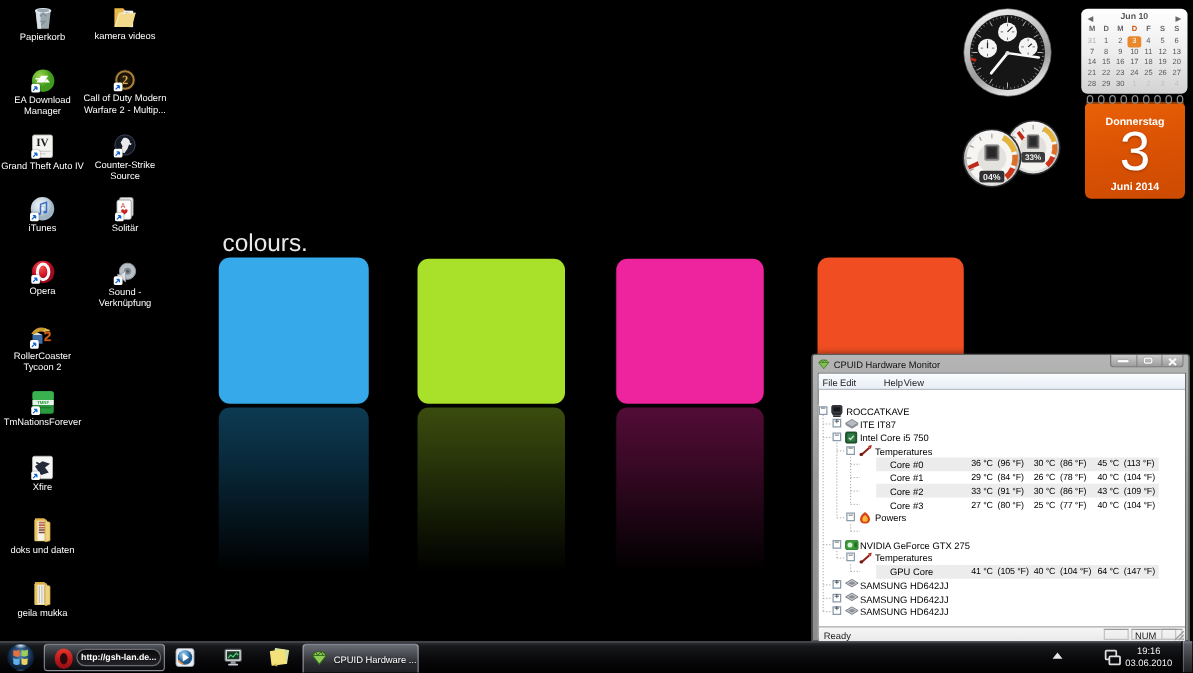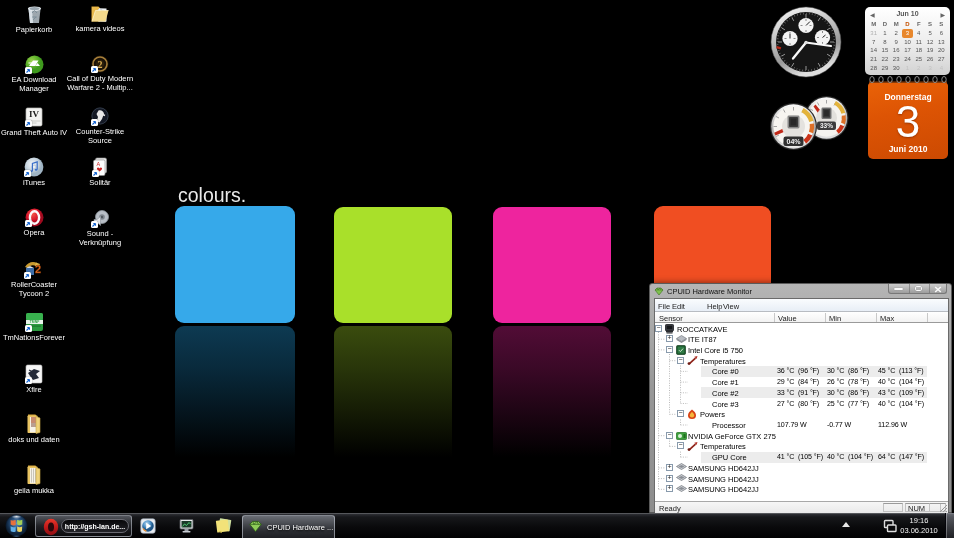--- a/index.html
+++ b/index.html
@@ -428,21 +428,21 @@
       <ellipse cx="51" cy="4.6" rx="2.2" ry="3.1"></ellipse>
       <ellipse cx="60" cy="4.6" rx="2.2" ry="3.1"></ellipse>
       <ellipse cx="69" cy="4.6" rx="2.2" ry="3.1"></ellipse>
       <ellipse cx="78" cy="4.6" rx="2.2" ry="3.1"></ellipse>
     </g>
   </svg>
 
   <div class="abs" style="left:868px; top:83px; width:80px; height:76px; border-radius:3px 3px 5px 5px; background:linear-gradient(168deg, #e96207 0%, #dd5404 40%, #cc4a02 100%); box-shadow:0 1px 3px rgba(0,0,0,0.6); color:#fff; text-align:center;">
     <div style="font-size:8.5px; font-weight:bold; margin-top:9px;">Donnerstag</div>
     <div style="font-size:44px; line-height:38px; margin-top:1px; text-shadow:0 1px 2px rgba(110,35,0,0.6);">3</div>
-    <div style="font-size:8.5px; font-weight:bold; margin-top:3px;">Juni 2010</div>
+    <div style="font-size:8.5px; font-weight:bold; margin-top:3px;">Juni 2014</div>
   </div>
 
   <svg class="abs" style="left:762px; top:93px;" width="88" height="58" viewBox="0 0 88 58">
     <defs>
       <linearGradient id="mring" x1="0" y1="0" x2="0" y2="1">
         <stop offset="0" stop-color="#fbfbfb"></stop>
         <stop offset="0.55" stop-color="#b0b0b0"></stop>
         <stop offset="1" stop-color="#e4e4e4"></stop>
       </linearGradient>
     </defs>
@@ -519,30 +519,20 @@
 
     <div class="abs" style="left:4px; top:14px; width:295px; height:214px; background:#fff; border:1px solid #6a6a6a;">
 
       <div class="abs" style="left:0; top:0; width:293px; height:13px; background:linear-gradient(#fafcfe,#e8eef6); border-bottom:1px solid #b8bcc2; color:#222;">
         <span class="abs" style="left:3px; top:3px;">File</span>
         <span class="abs" style="left:17px; top:3px;">Edit</span>
         <span class="abs" style="left:32px; top:3px;margin-left:36px;">View</span>
         <span class="abs" style="left:52px; top:3px;">Help</span>
       </div>
 
-      <div class="abs" style="left:0; top:13px; width:293px; height:11px; background:linear-gradient(#ffffff,#f2f2f2); border-bottom:1px solid #9a9a9a; color:#222;">
-        <span class="abs" style="left:4px; top:2px;">Sensor</span>
-        <span class="abs" style="left:123px; top:2px;">Value</span>
-        <span class="abs" style="left:174px; top:2px;">Min</span>
-        <span class="abs" style="left:225px; top:2px;">Max</span>
-        <div class="abs" style="left:119px; top:1px; width:1px; height:9px; background:#c8c8c8;"></div>
-        <div class="abs" style="left:170px; top:1px; width:1px; height:9px; background:#c8c8c8;"></div>
-        <div class="abs" style="left:221px; top:1px; width:1px; height:9px; background:#c8c8c8;"></div>
-        <div class="abs" style="left:272px; top:1px; width:1px; height:9px; background:#c8c8c8;"></div>
-      </div>
 
       <div class="abs" id="tree" style="left:0; top:24px; width:293px; height:179px; background:#fff; overflow:hidden;">
         <svg class="abs" style="left:0;top:0;" width="293" height="179" viewBox="0 0 293 179">
           <g stroke="#a8a8a8" stroke-width="0.8" stroke-dasharray="1 1.4" fill="none">
             <path d="M3.5 9 V166.3 M3.5 16.2 H10 M3.5 26.9 H10 M3.5 112.7 H10 M3.5 144.9 H10 M3.5 155.6 H10 M3.5 166.3 H10"></path>
             <path d="M14.5 31 V91.3 M14.5 37.7 H21 M14.5 91.3 H21 M14.5 112.9 V123.4 M14.5 123.4 H21"></path>
             <path d="M25.5 42.5 V80.5 M25.5 48.4 H33 M25.5 59.1 H33 M25.5 69.8 H33 M25.5 80.5 H33 M25.5 96.5 V102 M25.5 102 H33 M25.5 128.6 V134.1 M25.5 134.1 H33"></path>
           </g>
         </svg>
         <div class="shd" style="top:42.9px;"></div>
@@ -615,26 +605,20 @@
 
         <div class="trow" style="top:85.8px;">
           <div class="eb" style="left:22px;">−</div>
           <svg class="abs" style="left:32px; top:0.5px;" width="10" height="10" viewBox="0 0 10 10">
             <path d="M5 0.5 c2.5 2 4 3.5 4 6 a4 3.5 0 0 1 -8 0 c0-2.5 1.5-4 4-6z" fill="#d84315"></path>
             <path d="M5 3 c1.4 1.2 2.2 2 2.2 3.5 a2.2 2 0 0 1 -4.4 0 c0-1.5 0.8-2.3 2.2-3.5z" fill="#f6b73c"></path>
           </svg>
           <span class="tx" style="left:45px;">Powers</span>
         </div>
 
-        <div class="trow" style="top:96.5px;">
-          <span class="tx" style="left:57px;">Processor</span>
-          <span class="tx tv" style="left:122px;">107.79 W</span>
-          <span class="tx tv" style="left:172px;">-0.77 W</span>
-          <span class="tx tv" style="left:223px;">112.96 W</span>
-        </div>
 
         <div class="trow" style="top:107.2px;">
           <div class="eb" style="left:11px;">−</div>
           <svg class="abs" style="left:21px; top:0.5px;" width="11" height="10" viewBox="0 0 11 10">
             <rect x="0.5" y="1.5" width="10" height="7" rx="0.8" fill="#3da03d" stroke="#1e6e1e" stroke-width="0.7"></rect>
             <circle cx="4" cy="5" r="2" fill="#d8f0d8"></circle>
             <rect x="7.5" y="3" width="2" height="4" fill="#1e6e1e"></rect>
           </svg>
           <span class="tx" style="left:33px;">NVIDIA GeForce GTX 275</span>
         </div>

